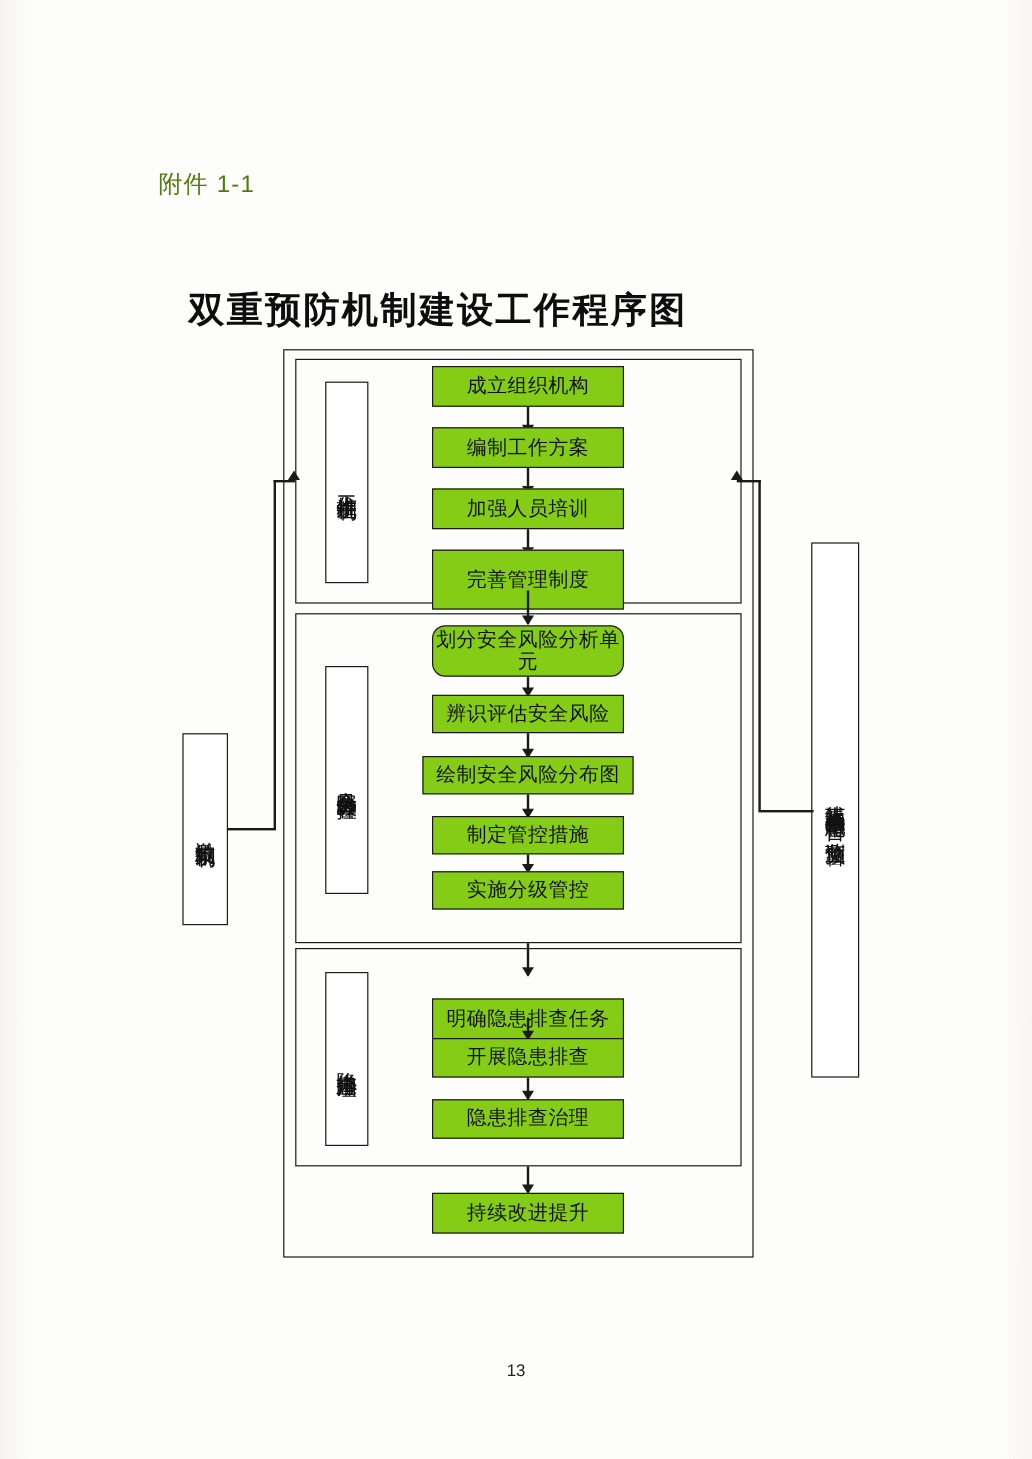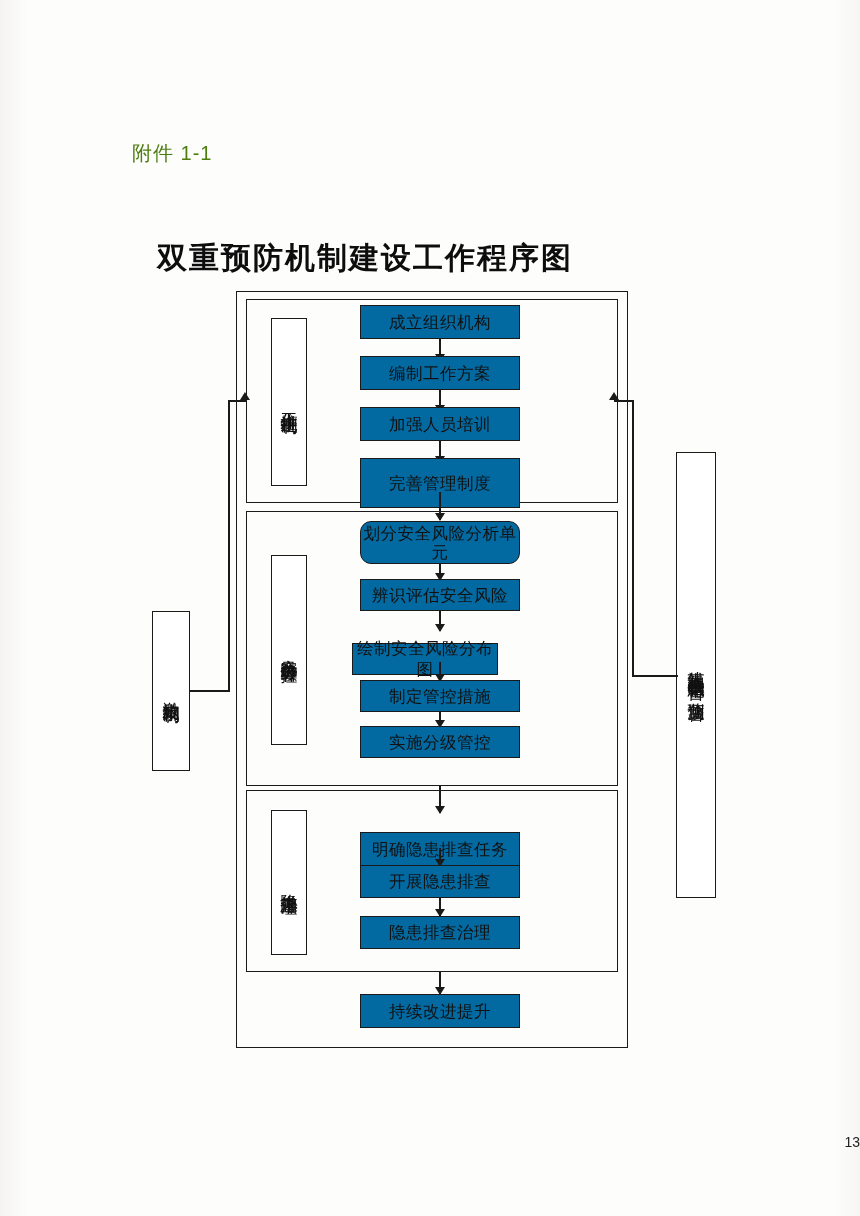--- a/index.html
+++ b/index.html
@@ -54,21 +54,21 @@
     font-size: 30px;
     letter-spacing: 2px;
     color: #0d0d0d;
   }
 
   .page-number {
     position: absolute;
     left: 0;
     top: 1134px;
     width: 860px;
-    text-align: right;
+    text-align: center;
     font-size: 14px;
     color: #222;
   }
 
   
   .diagram {
     position: absolute;
     left: 0;
     top: 0;
     width: 860px;
@@ -116,21 +116,21 @@
     position: absolute;
     border: 1.4px solid #1a1a1a;
     box-sizing: border-box;
     display: flex;
     align-items: center;
     justify-content: center;
     text-align: center;
     font-size: 16.5px;
     line-height: 21px;
     letter-spacing: 0.5px;
-    background: #0369a1;
+    background: #84cc16;
     color: #111;
     font-family: "Liberation Sans", sans-serif;
   }
 
   .arrow {
     position: absolute;
     width: 1.6px;
     background: #1a1a1a;
   }
   .arrow::after {
@@ -193,21 +193,21 @@
 
     <div class="group-box" style="left:246px; top:511px; width:372px; height:275px;"></div>
     <div class="vlabel" style="left:271px; top:555px; width:36px; height:190px;">安全风险分级管控</div>
 
     <div class="node" style="left:360px; top:521px; width:160px; height:43px; line-height:19px;border-radius:11px;">划分安全风险分析单元</div>
     <div class="arrow" style="left:439px; top:564px; height:16px;"></div>
 
     <div class="node" style="left:360px; top:579px; width:160px; height:32px;">辨识评估安全风险</div>
     <div class="arrow" style="left:439px; top:611px; height:20px;"></div>
 
-    <div class="node" style="left:352px; top:643px; width:146px; height:32px;">绘制安全风险分布图</div>
+    <div class="node" style="left:352px; top:630px; width:176px; height:32px;">绘制安全风险分布图</div>
     <div class="arrow" style="left:439px; top:662px; height:19px;"></div>
 
     <div class="node" style="left:360px; top:680px; width:160px; height:32px;">制定管控措施</div>
     <div class="arrow" style="left:439px; top:712px; height:15px;"></div>
 
     <div class="node" style="left:360px; top:726px; width:160px; height:32px;">实施分级管控</div>
 
     <div class="arrow" style="left:439px; top:786px; height:27px;"></div>
 
     <div class="group-box" style="left:246px; top:790px; width:372px; height:182px;"></div>

